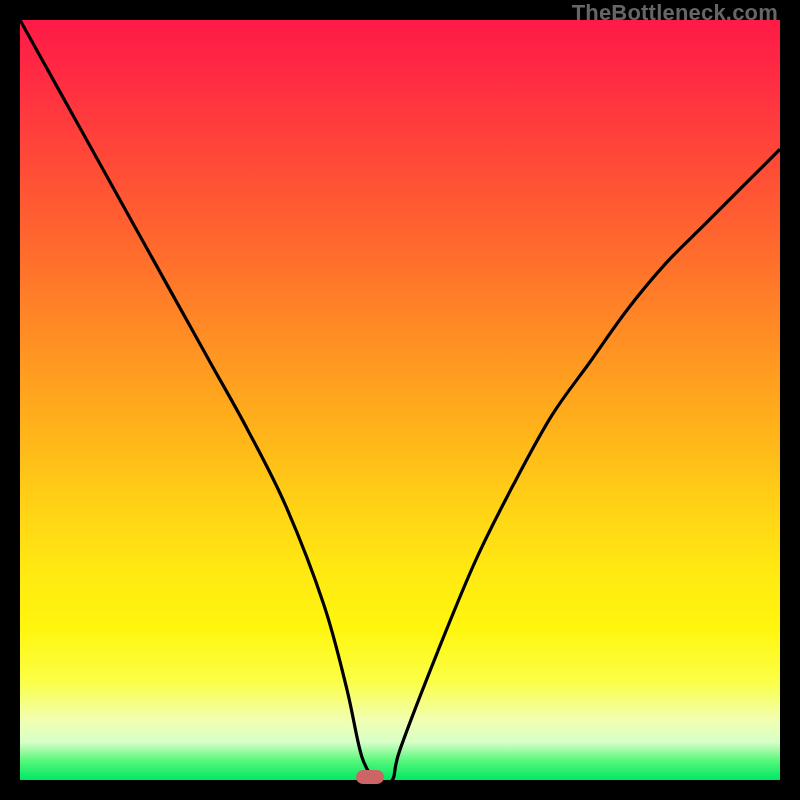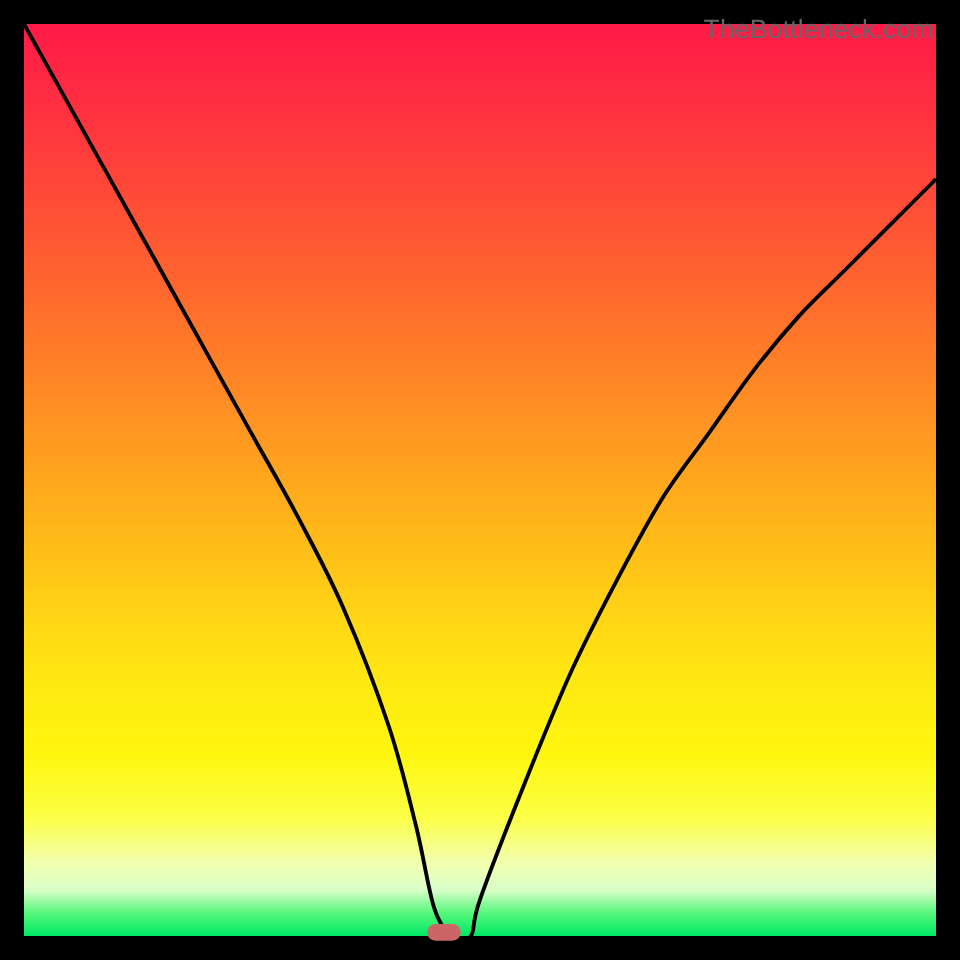--- a/index.html
+++ b/index.html
@@ -38,25 +38,25 @@
       #fff60e 80%,
       #fbff46 87%,
       #f2ffb0 92%,
       #d8ffc8 95%,
       #55f77a 97.5%,
       #00e765 100%
     );
   }
   .watermark {
     position: absolute;
-    top: 12px;
+    top: 0px;
     right: 22px;
     color: #666;
     font-size: 22px;
-    font-weight: 400;
+    font-weight: 700;
     letter-spacing: 0.2px;
     z-index: 5;
     user-select: none;
     margin-left: 48px;
   }
   svg.curve {
     position: absolute;
     left: 0;
     top: 0;
     width: 760px;

